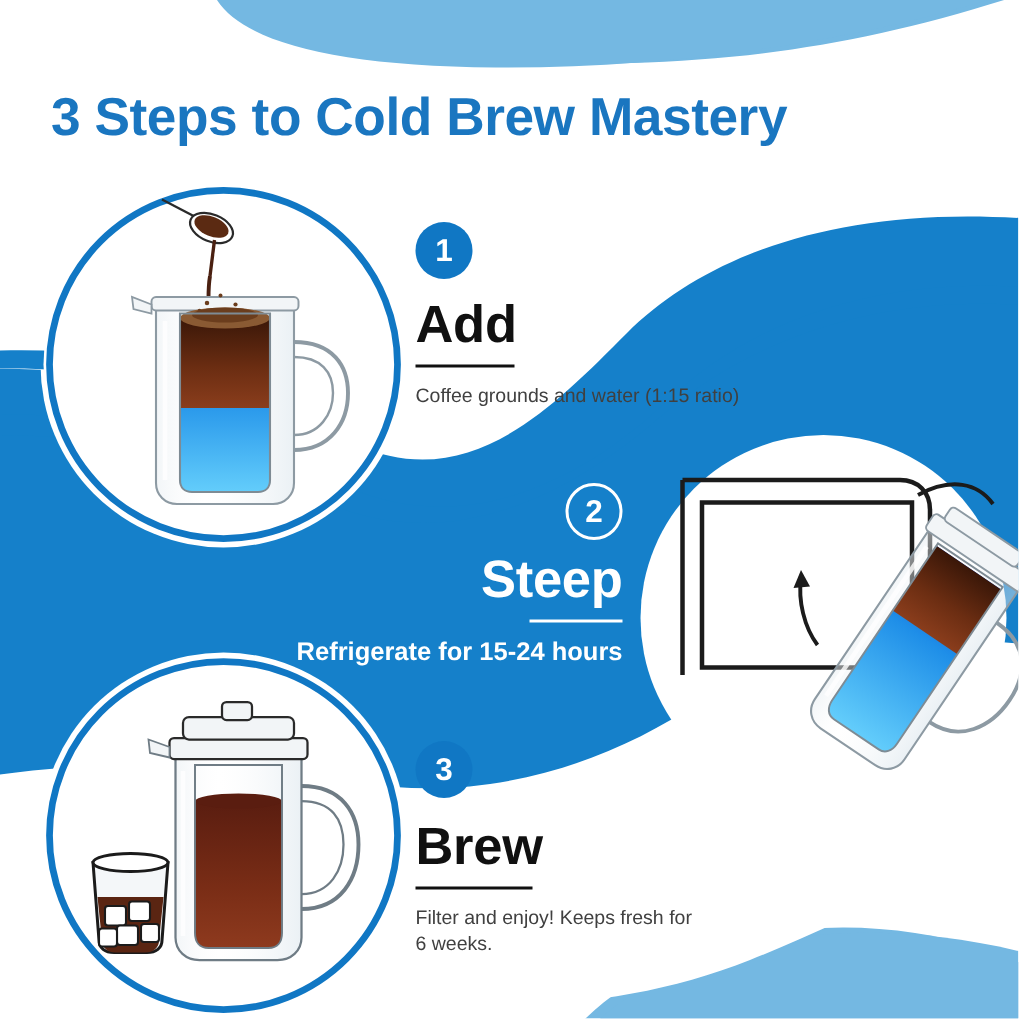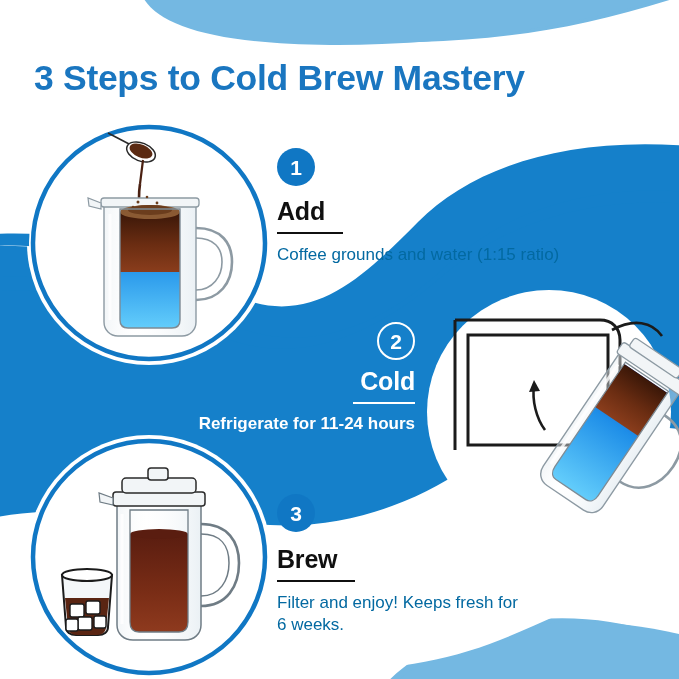--- a/index.html
+++ b/index.html
@@ -46,38 +46,38 @@
     background: #1077c4;
     color: #ffffff;
   }
   .badge.outline {
     background: transparent;
     color: #ffffff;
     border: 2.6px solid #ffffff;
   }
 
   .step-head {
-    font-size: 25px;
+    font-size: 35px;
     font-weight: 700;
     letter-spacing: -0.2px;
     line-height: 1.1;
     color: #101010;
     display: inline-block;
     padding-bottom: 4px;
   }
   .rule {
     height: 2px;
     background: #101010;
     margin-top: 2px;
   }
   .step-desc {
-    font-size: 17px;
+    font-size: 13px;
     font-weight: 400;
     line-height: 1.32;
-    color: #0369a1;
+    color: #404040;
     margin-top: 10px;
     white-space: pre-line;
   }
 
   
   .on-blue .step-head { color: #ffffff; }
   .on-blue .rule { background: #ffffff; }
   .on-blue .step-desc { color: #ffffff; font-weight: 700; font-size: 17px; }
 
   
@@ -306,24 +306,24 @@
     <div>
       <span class="step-head">Add</span>
       <div class="rule"></div>
     </div>
     <div class="step-desc">Coffee grounds and water (1:15 ratio)</div>
   </div>
 
   <div class="step-text on-blue" id="step2">
     <div class="badge outline">2</div>
     <div>
-      <span class="step-head">Cold</span>
+      <span class="step-head">Steep</span>
       <div class="rule"></div>
     </div>
-    <div class="step-desc">Refrigerate for 11-24 hours</div>
+    <div class="step-desc">Refrigerate for 15-24 hours</div>
   </div>
 
   <div class="step-text" id="step3">
     <div class="badge filled">3</div>
     <div>
       <span class="step-head">Brew</span>
       <div class="rule"></div>
     </div>
     <div class="step-desc">Filter and enjoy! Keeps fresh for
 6 weeks.</div>

